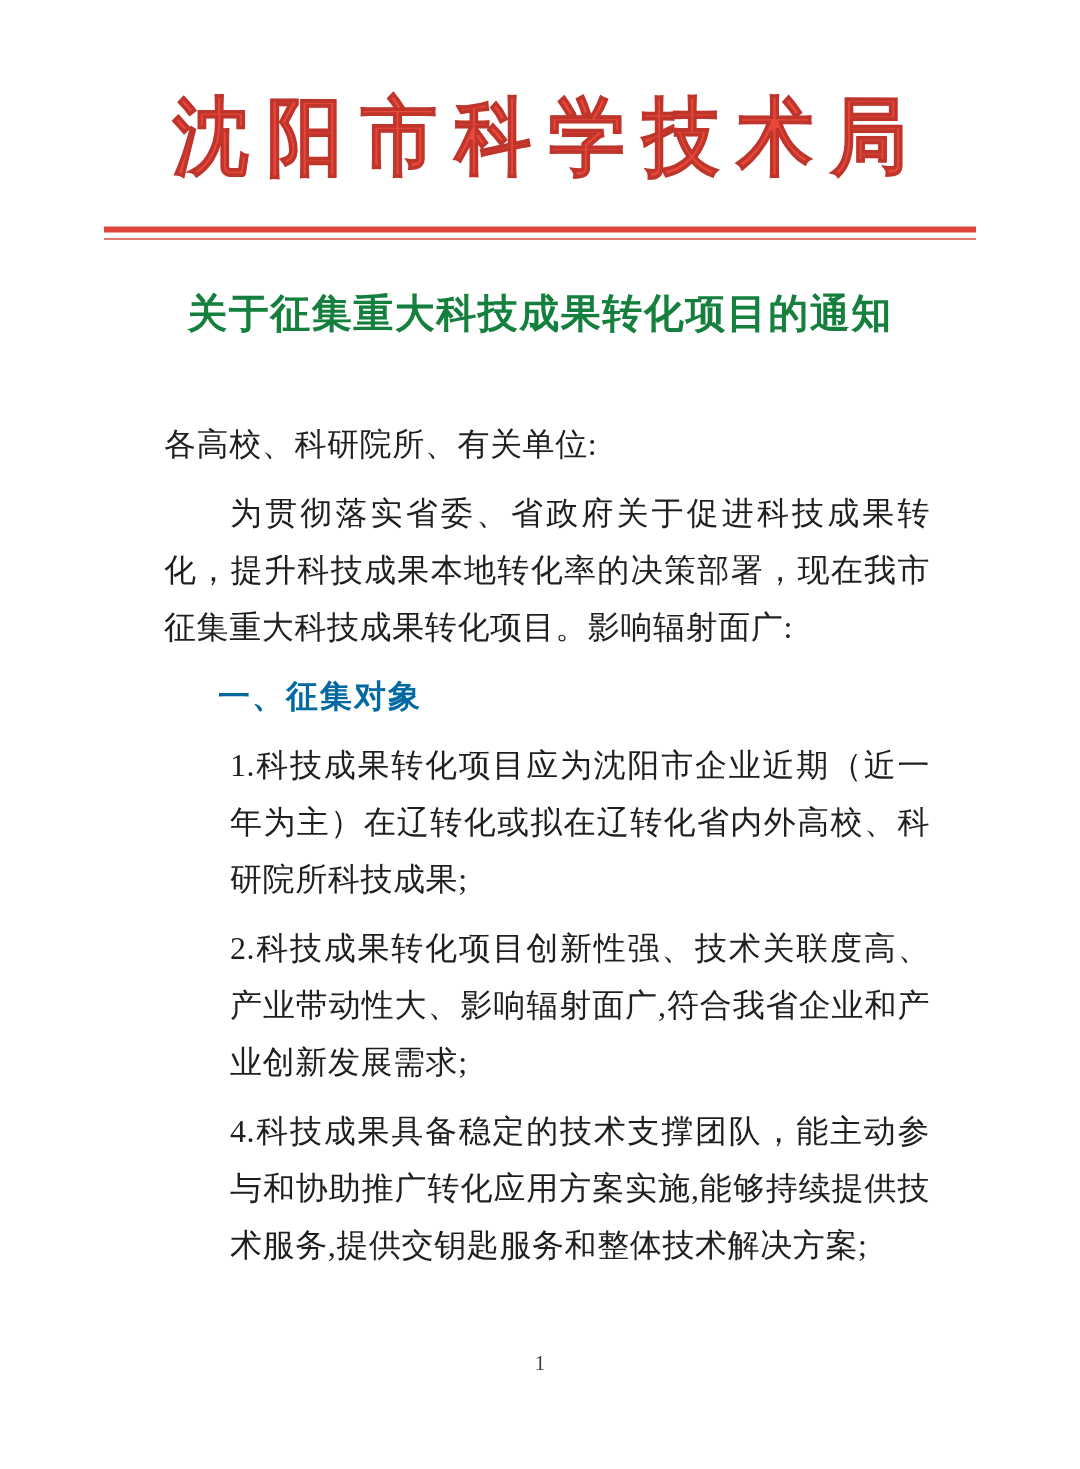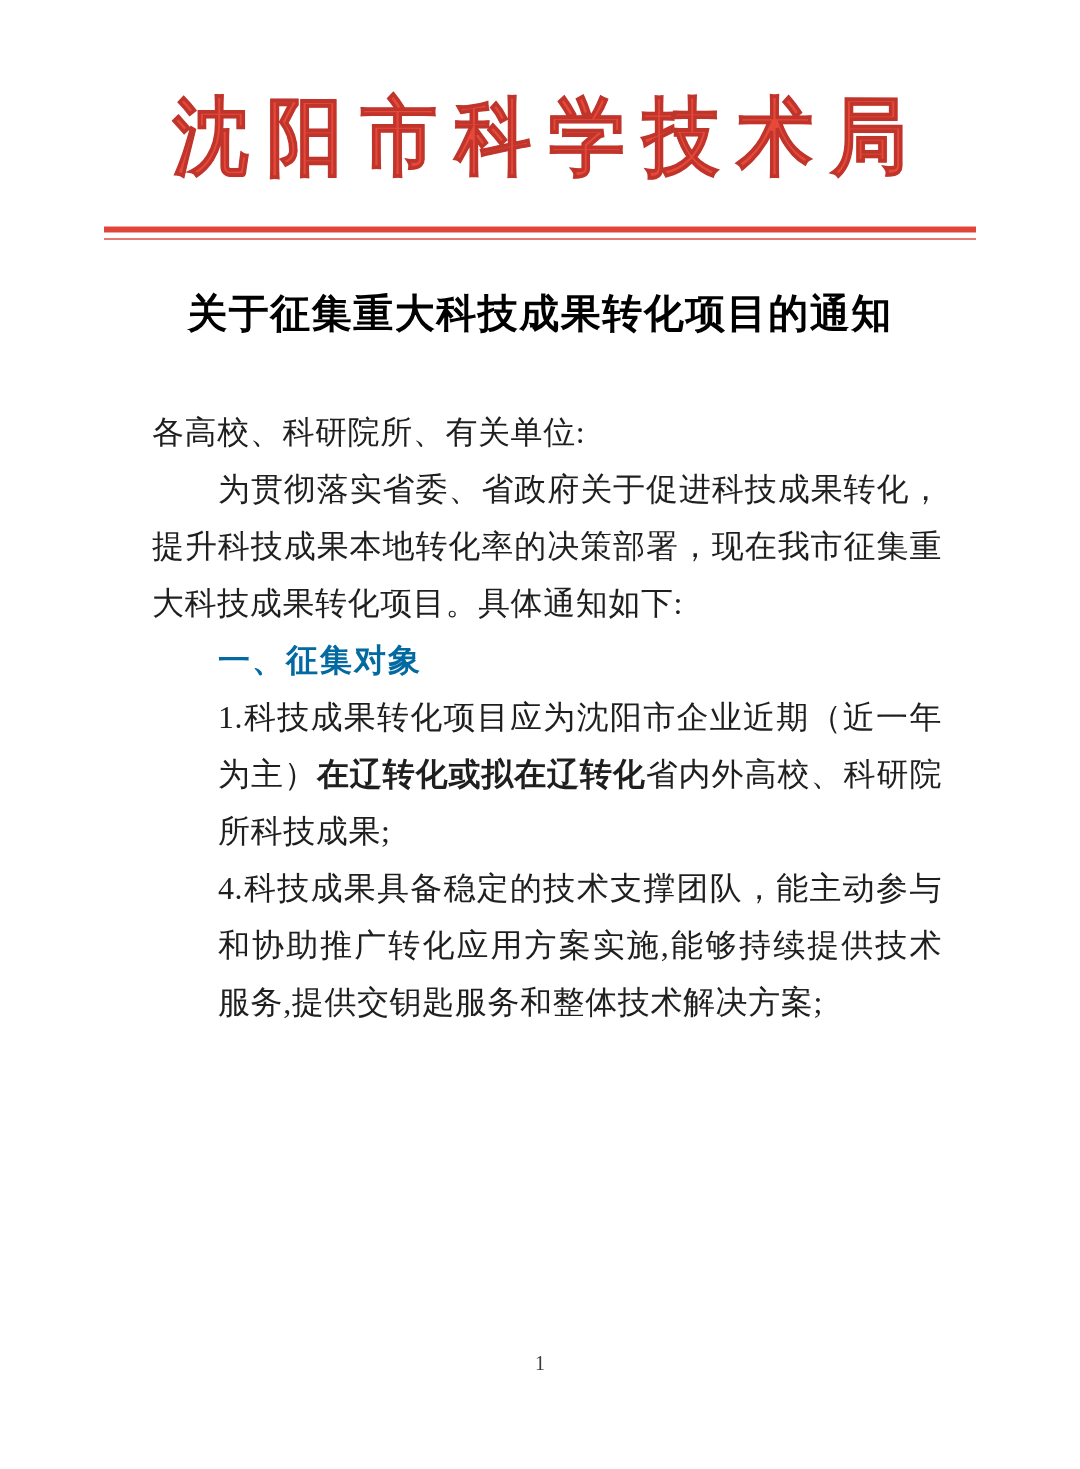--- a/index.html
+++ b/index.html
@@ -71,37 +71,37 @@
     position: absolute;
     left: 0;
     top: 289px;
     width: 1080px;
     text-align: center;
     font-family: "Liberation Serif", "DejaVu Serif", serif;
     font-size: 40px;
     font-weight: 700;
     line-height: 1.25;
     letter-spacing: 1.5px;
-    color: #000000;
+    color: #15803d;
   }
 
   
   .body-block {
     position: absolute;
     left: 152px;
     top: 404px;
     width: 790px;
   }
   .para {
     font-family: "Liberation Serif", "DejaVu Serif", serif;
     font-size: 32px;
     line-height: 57px;
     color: #1f1f1f;
     letter-spacing: 0.6px;
-    margin: 0;
+    margin: 12px;
     text-align: justify;
     text-justify: inter-character;
   }
   .para.indent {
     text-indent: 66px;
   }
   .para.block-indent {
     padding-left: 66px;
   }
   .heading {
@@ -109,21 +109,21 @@
     font-size: 32px;
     font-weight: 700;
     line-height: 57px;
     color: #0369a1;
     letter-spacing: 2px;
     margin: 0;
     padding-left: 66px;
   }
   .emph {
     font-family: "Liberation Sans", "DejaVu Sans", sans-serif;
-    font-weight: 700;
+    font-weight: 400;
     letter-spacing: 0.5px;
   }
 
   
   .page-number {
     position: absolute;
     left: 0;
     top: 1352px;
     width: 1080px;
     text-align: center;
@@ -146,28 +146,29 @@
     <div class="rule-gap"></div>
     <div class="rule-thin"></div>
   </div>
 
   <div class="doc-title">关于征集重大科技成果转化项目的通知</div>
 
   <div class="body-block">
 
     <p class="para">各高校、科研院所、有关单位:</p>
 
-    <p class="para indent">为贯彻落实省委、省政府关于促进科技成果转化，提升科技成果本地转化率的决策部署，现在我市征集重大科技成果转化项目。具体通知如下:</p>
+    <p class="para indent">为贯彻落实省委、省政府关于促进科技成果转化，提升科技成果本地转化率的决策部署，现在我市征集重大科技成果转化项目。影响辐射面广:</p>
 
     <p class="heading">一、征集对象</p>
 
 
 
     <p class="para block-indent"><span>1.科技成果转化项目应为沈阳市企业近期（近一年为主）</span><span class="emph">在辽转化或拟在辽转化</span><span>省内外高校、科研院所科技成果;</span></p>
 
+    <p class="para block-indent">2.科技成果转化项目创新性强、技术关联度高、产业带动性大、影响辐射面广,符合我省企业和产业创新发展需求;</p>
 
 
     <p class="para block-indent">4.科技成果具备稳定的技术支撑团队，能主动参与和协助推广转化应用方案实施,能够持续提供技术服务,提供交钥匙服务和整体技术解决方案;</p>
   </div>
 
   <div class="page-number">1</div>
 
 </div>
 
 </body></html>

